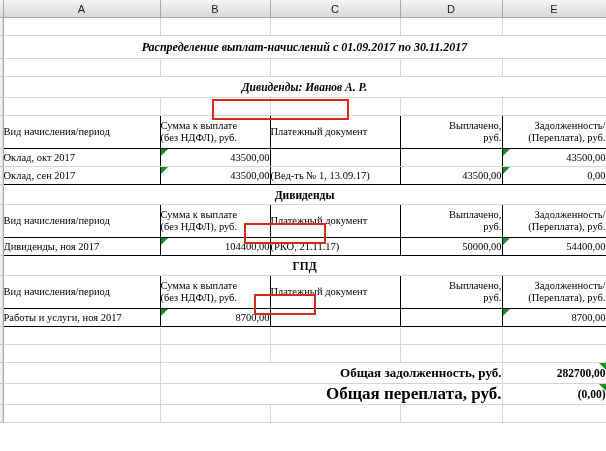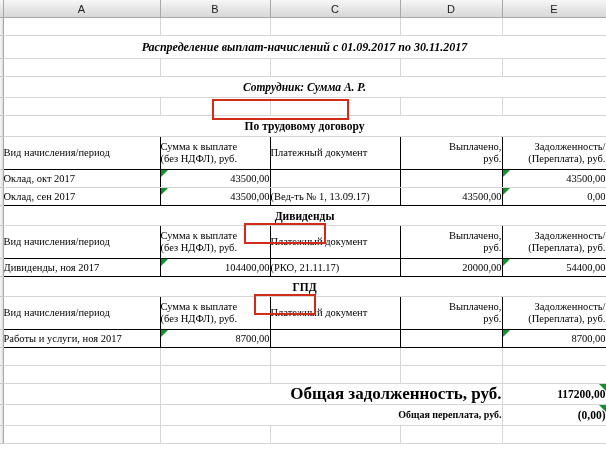--- a/index.html
+++ b/index.html
@@ -174,36 +174,32 @@
       <td class="rowhead"></td>
       <td class="cell"></td>
       <td class="cell"></td>
       <td class="cell"></td>
       <td class="cell"></td>
       <td class="cell"></td>
     </tr>
 
     <tr>
       <td class="rowhead"></td>
-      <td class="cell hdr-title" colspan="5" style="height:20px;font-size:11.5px;">Сотрудник: Сумма А. Р.</td>
-    </tr>
-
-    <tr>
-      <td class="rowhead"></td>
-      <td class="cell"></td>
-      <td class="cell"></td>
-      <td class="cell"></td>
-      <td class="cell"></td>
-      <td class="cell"></td>
-    </tr>
-
-    <tr>
-      <td class="rowhead"></td>
-      <td class="cell subhdr bt bl br" colspan="5" style="height:20px;">По трудовому договору</td>
-    </tr>
+      <td class="cell hdr-title" colspan="5" style="height:20px;font-size:11.5px;">Дивиденды: Иванов А. Р.</td>
+    </tr>
+
+    <tr>
+      <td class="rowhead"></td>
+      <td class="cell"></td>
+      <td class="cell"></td>
+      <td class="cell"></td>
+      <td class="cell"></td>
+      <td class="cell"></td>
+    </tr>
+
 
     <tr>
       <td class="rowhead"></td>
       <td class="cell bx pad-l two-line" style="height:32px;">Вид начисления/период</td>
       <td class="cell bx pad-l two-line" style="height:32px;">
         <div>Сумма к выплате</div>
         <div>(без НДФЛ), руб.</div>
       </td>
       <td class="cell bx pad-l two-line" style="height:32px;">Платежный документ</td>
       <td class="cell bx center two-line" style="height:32px;">
@@ -254,21 +250,21 @@
         <div>Задолженность/</div>
         <div>(Переплата), руб.</div>
       </td>
     </tr>
 
     <tr>
       <td class="rowhead"></td>
       <td class="cell bl br bb pad-l small">Дивиденды, ноя 2017</td>
       <td class="cell br bb right pad-r small tri">104400,00</td>
       <td class="cell br bb pad-l small">(РКО, 21.11.17)</td>
-      <td class="cell br bb right pad-r small">20000,00</td>
+      <td class="cell br bb right pad-r small">50000,00</td>
       <td class="cell br bb right pad-r small tri">54400,00</td>
     </tr>
 
     <tr>
       <td class="rowhead"></td>
       <td class="cell subhdr bl br" colspan="5" style="height:19px;">ГПД</td>
     </tr>
 
     <tr>
       <td class="rowhead"></td>
@@ -310,28 +306,28 @@
       <td class="cell"></td>
       <td class="cell"></td>
       <td class="cell"></td>
       <td class="cell"></td>
       <td class="cell"></td>
     </tr>
 
     <tr>
       <td class="rowhead"></td>
       <td class="cell"></td>
-      <td class="cell bold right pad-r" colspan="3" style="height:20px;font-size:17px;">Общая задолженность, руб.</td>
-      <td class="cell bold right pad-r tri tri-tr" style="height:20px;font-size:11.5px;">117200,00</td>
-    </tr>
-
-    <tr>
-      <td class="rowhead"></td>
-      <td class="cell"></td>
-      <td class="cell bold right pad-r" colspan="3" style="height:20px;font-size:10px;">Общая переплата, руб.</td>
+      <td class="cell bold right pad-r" colspan="3" style="height:20px;font-size:13px;">Общая задолженность, руб.</td>
+      <td class="cell bold right pad-r tri tri-tr" style="height:20px;font-size:11.5px;">282700,00</td>
+    </tr>
+
+    <tr>
+      <td class="rowhead"></td>
+      <td class="cell"></td>
+      <td class="cell bold right pad-r" colspan="3" style="height:20px;font-size:17px;">Общая переплата, руб.</td>
       <td class="cell bold right pad-r tri tri-tr" style="height:20px;font-size:11.5px;">(0,00)</td>
     </tr>
 
     <tr>
       <td class="rowhead"></td>
       <td class="cell"></td>
       <td class="cell"></td>
       <td class="cell"></td>
       <td class="cell"></td>
       <td class="cell"></td>

